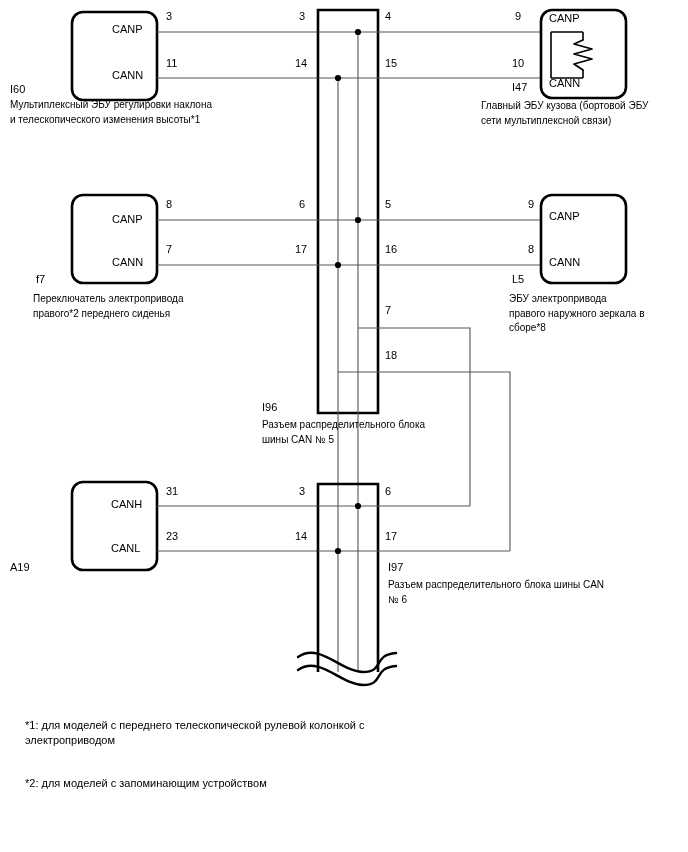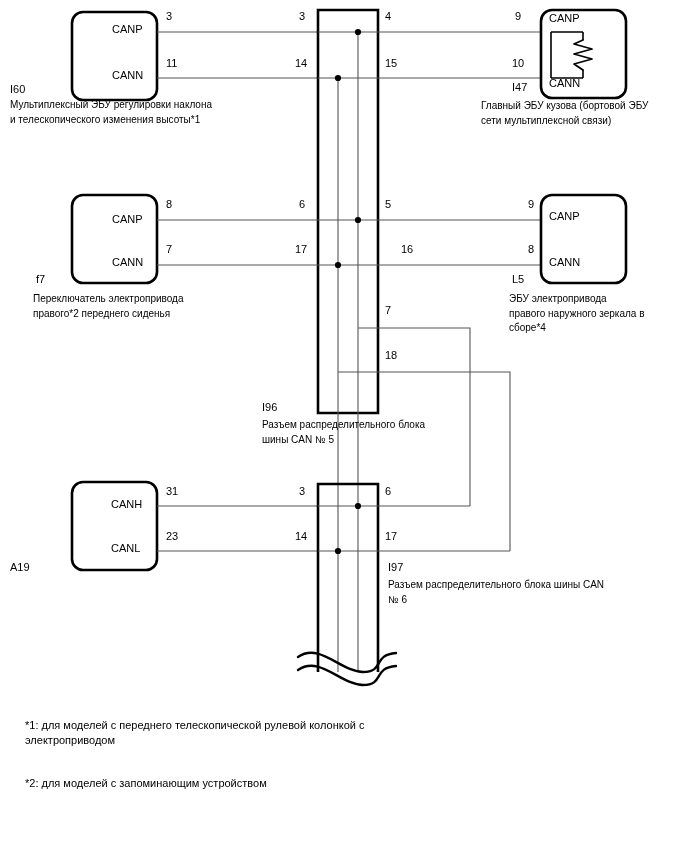--- a/index.html
+++ b/index.html
@@ -145,30 +145,30 @@
   <div class="lbl pin-name" style="left:112px; top:255px;">CANN</div>
   <div class="lbl pin-num" style="left:166px; top:197px;">8</div>
   <div class="lbl pin-num" style="left:166px; top:242px;">7</div>
   <div class="lbl ecu-id" style="left:36px; top:272px;">f7</div>
   <div class="lbl ecu-desc" style="left:33px; top:292px;">Переключатель электропривода
 правого*2 переднего сиденья</div>
 
   <div class="lbl pin-num" style="left:299px; top:197px;">6</div>
   <div class="lbl pin-num" style="left:295px; top:242px;">17</div>
   <div class="lbl pin-num" style="left:385px; top:197px;">5</div>
-  <div class="lbl pin-num" style="left:385px; top:242px;margin-left:16px;">16</div>
+  <div class="lbl pin-num" style="left:385px; top:242px;">16</div>
 
   <div class="lbl pin-num" style="left:528px; top:197px;">9</div>
   <div class="lbl pin-num" style="left:528px; top:242px;">8</div>
   <div class="lbl pin-name" style="left:549px; top:209px;">CANP</div>
   <div class="lbl pin-name" style="left:549px; top:255px;">CANN</div>
   <div class="lbl ecu-id" style="left:512px; top:272px;text-align:center;">L5</div>
   <div class="lbl ecu-desc" style="left:509px; top:292px;">ЭБУ электропривода
 правого наружного зеркала в
-сборе*4</div>
+сборе*8</div>
 
   <div class="lbl pin-num" style="left:385px; top:303px;">7</div>
   <div class="lbl pin-num" style="left:385px; top:348px;">18</div>
 
   <div class="lbl ecu-id" style="left:262px; top:400px;">I96</div>
   <div class="lbl ecu-desc" style="left:262px; top:418px;">Разъем распределительного блока
 шины CAN № 5</div>
 
   <div class="lbl pin-name" style="left:111px; top:497px;">CANH</div>
   <div class="lbl pin-name" style="left:111px; top:541px;">CANL</div>

